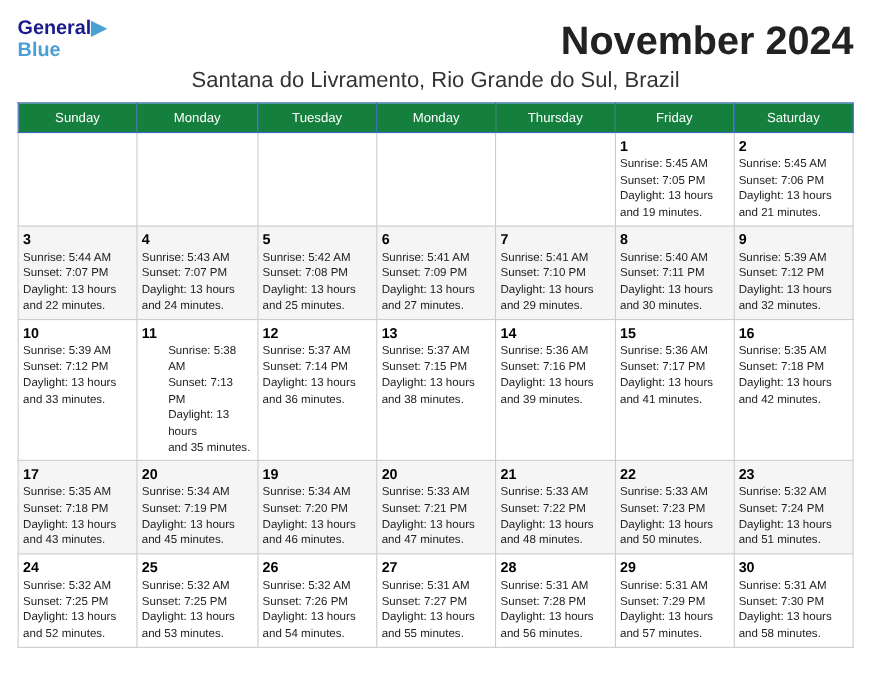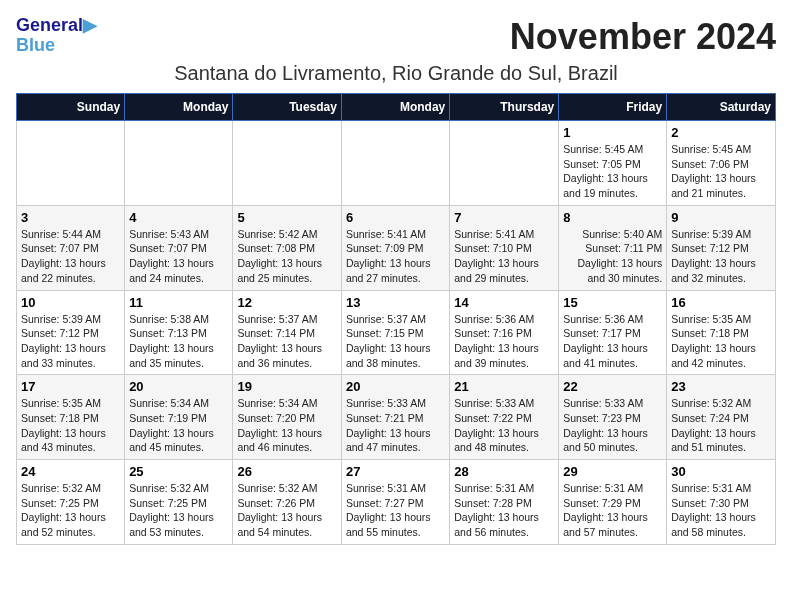--- a/index.html
+++ b/index.html
@@ -36,26 +36,26 @@
       font-size: 20px;
       color: #333;
       margin-bottom: 8px;
     }
     .calendar-table {
       width: 100%;
       border-collapse: collapse;
       font-size: 11px;
     }
     .calendar-table th {
-      background-color: #0f172a;
+      background-color: #15803d;
       color: #fff;
       padding: 6px 4px;
-      text-align: right;
+      text-align: center;
       font-size: 12px;
-      font-weight: bold;
+      font-weight: normal;
       border: 1px solid #3a6bbf;
     }
     .calendar-table td {
       border: 1px solid #ccc;
       vertical-align: top;
       padding: 4px;
       width: 113px;
       height: 80px;
       background: #fff;
     }
@@ -163,21 +163,21 @@
         </td>
         <td>
           <span class="day-number">7</span>
           <div class="day-info" style="white-space: pre-line;">Sunrise: 5:41 AM
 Sunset: 7:10 PM
 Daylight: 13 hours
 and 29 minutes.</div>
         </td>
         <td>
           <span class="day-number">8</span>
-          <div class="day-info" style="white-space: pre-line; text-align: right;">Sunrise: 5:40 AM
+          <div class="day-info" style="white-space: pre-line;">Sunrise: 5:40 AM
 Sunset: 7:11 PM
 Daylight: 13 hours
 and 30 minutes.</div>
         </td>
         <td>
           <span class="day-number">9</span>
           <div class="day-info" style="white-space: pre-line;">Sunrise: 5:39 AM
 Sunset: 7:12 PM
 Daylight: 13 hours
 and 32 minutes.</div>
@@ -186,21 +186,21 @@
       <tr>
         <td>
           <span class="day-number">10</span>
           <div class="day-info" style="white-space: pre-line;">Sunrise: 5:39 AM
 Sunset: 7:12 PM
 Daylight: 13 hours
 and 33 minutes.</div>
         </td>
         <td>
           <span class="day-number">11</span>
-          <div class="day-info" style="white-space: pre-line;">Sunrise: 5:38 AM
+          <div class="day-info" style="white-space: pre-line; margin-left: 24px;">Sunrise: 5:38 AM
 Sunset: 7:13 PM
 Daylight: 13 hours
 and 35 minutes.</div>
         </td>
         <td>
           <span class="day-number">12</span>
           <div class="day-info" style="white-space: pre-line;">Sunrise: 5:37 AM
 Sunset: 7:14 PM
 Daylight: 13 hours
 and 36 minutes.</div>

